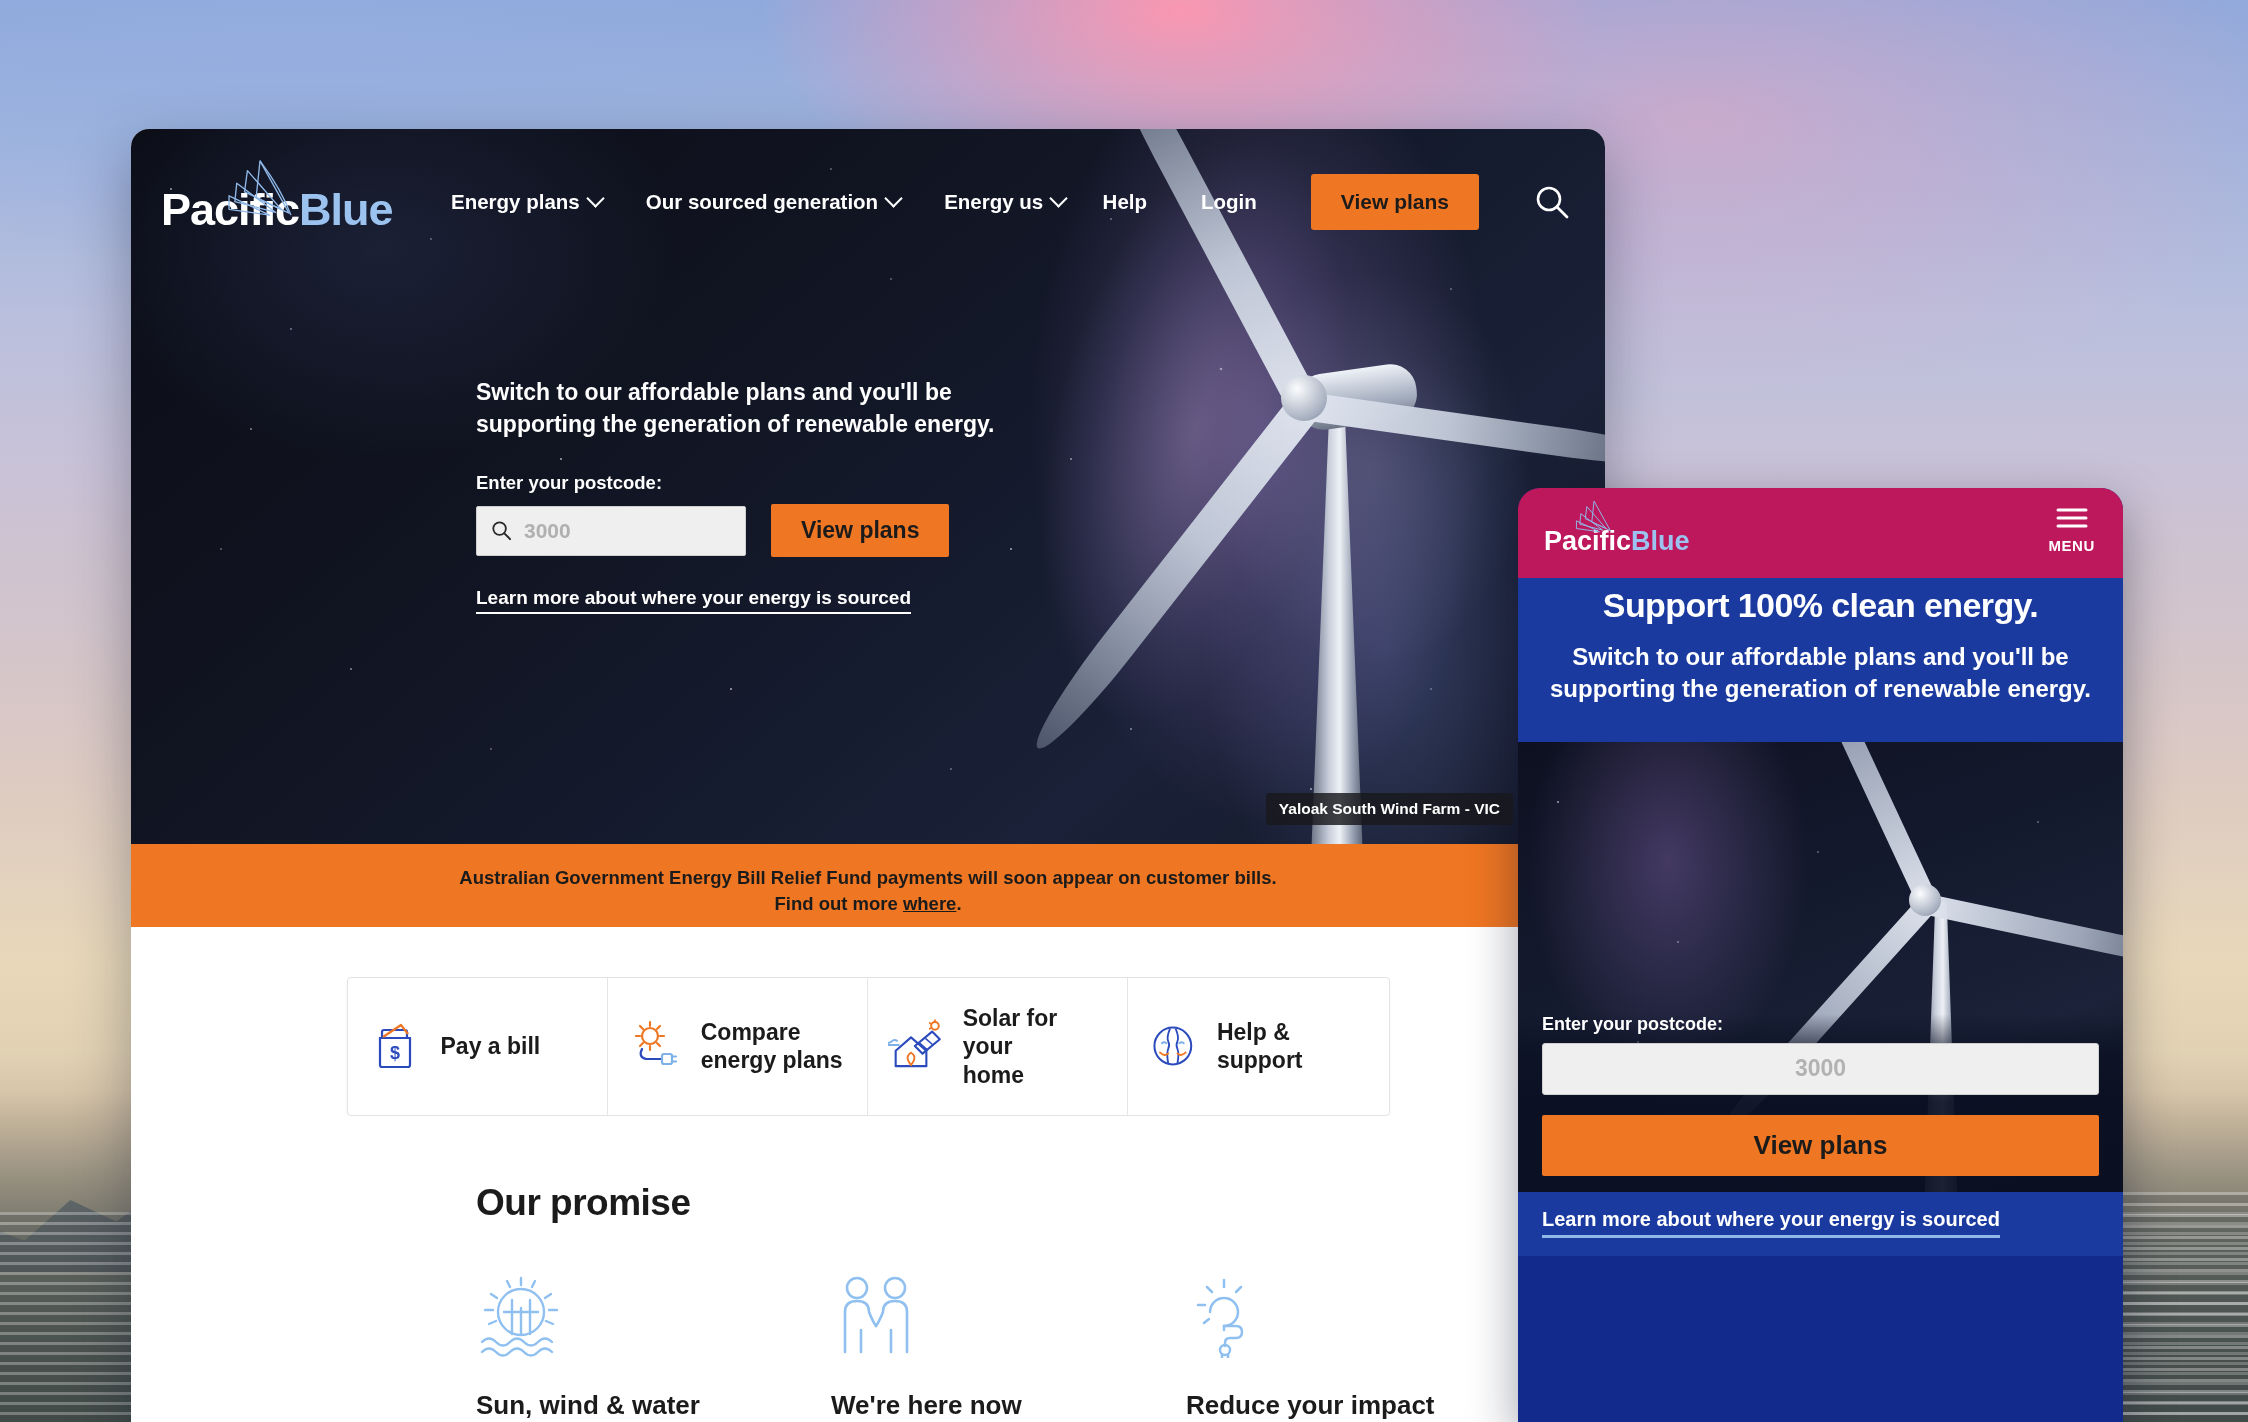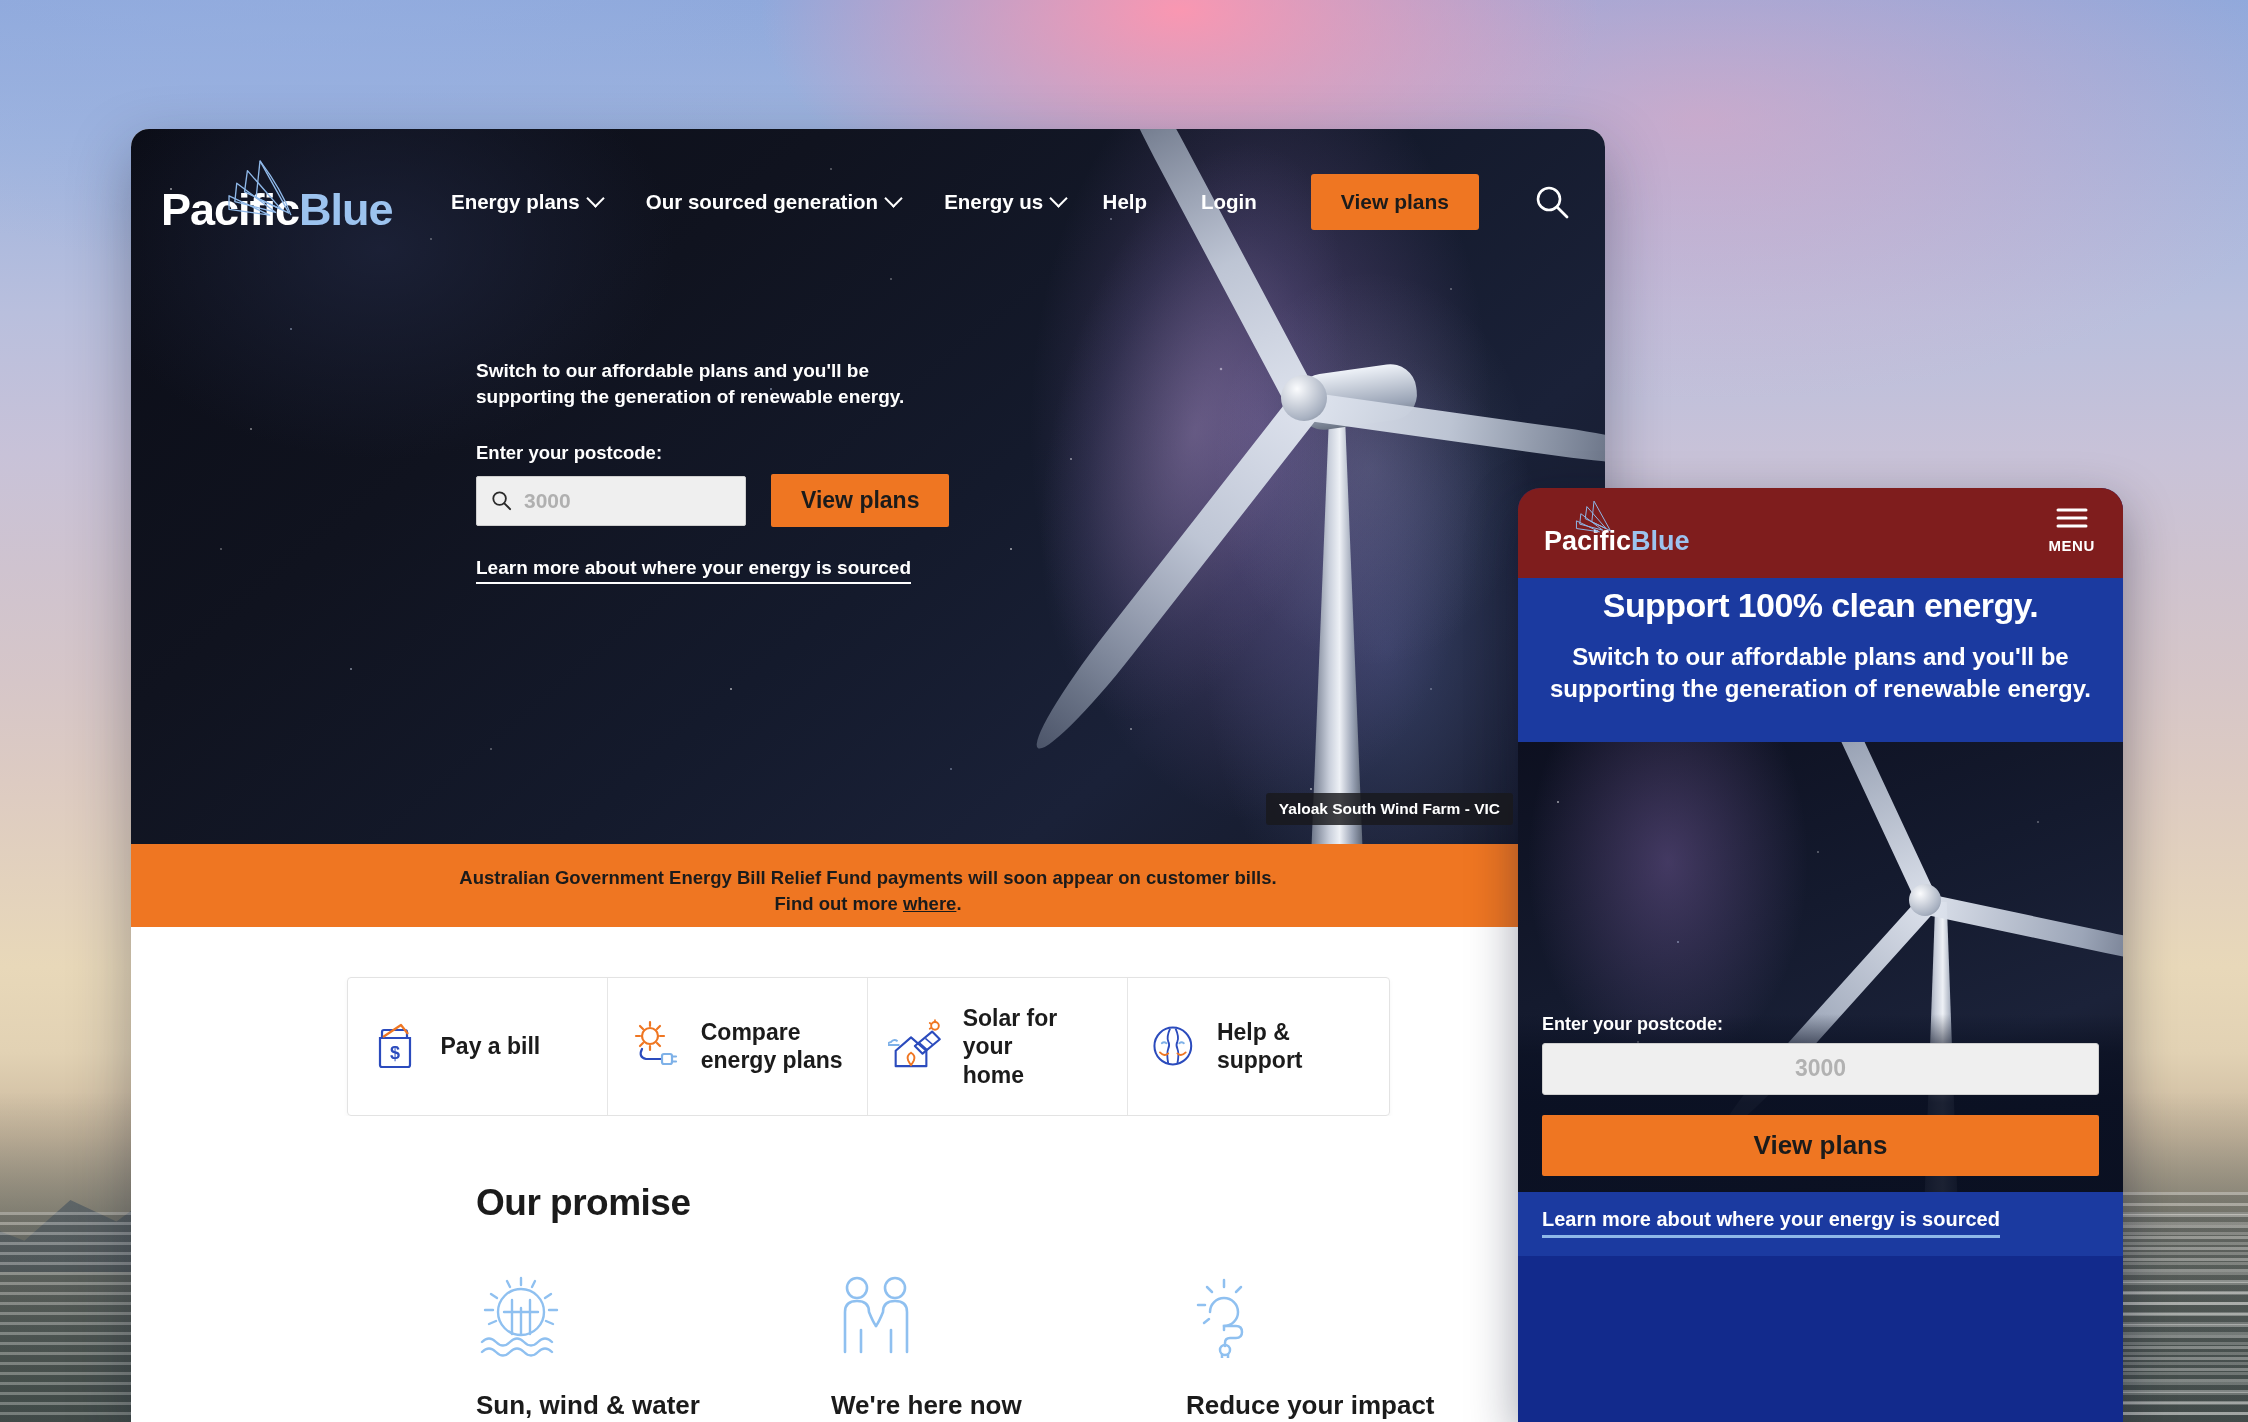--- a/index.html
+++ b/index.html
@@ -193,22 +193,22 @@
   }
   .search-btn { width: 38px; height: 38px; cursor: pointer; }
 
   
   .hero-body { position: relative; z-index: 5; padding: 84px 0 0 345px; }
   .hero-h1 {
     color: #fff; font-size: 63px; font-weight: 700; line-height: 1.07;
     letter-spacing: -1.4px; white-space: pre-line;
   }
   .hero-sub {
-    color: #fff; font-size: 19px; font-weight: 700; line-height: 1.38;
-    margin-top: 25px; white-space: pre-line;
+    color: #fff; font-size: 23px; font-weight: 700; line-height: 1.38;
+    margin-top: 44px; white-space: pre-line;
   }
   .pc-label { color: #fff; font-size: 18.5px; font-weight: 700; margin-top: 32px; }
   .pc-row { display: flex; align-items: center; gap: 25px; margin-top: 10px; }
   .pc-input {
     width: 270px; height: 50px; background: #efefef;
     border: 1px solid #cfcfcf; border-radius: 2px;
     display: flex; align-items: center; padding: 0 14px; gap: 12px;
   }
   .pc-input .ph { color: #b0b0b0; font-size: 21px; font-weight: 700; }
   .btn-view-plans-hero {
@@ -264,21 +264,21 @@
   
   #mobile {
     position: absolute;
     left: 1518px; top: 488px;
     width: 605px; height: 934px;
     border-radius: 22px 22px 0 0;
     overflow: hidden;
     background: #122a8c;
     box-shadow: 0 18px 50px rgba(15,20,45,0.40);
   }
-  .m-header { background: #7f1d1d; padding: 18px 26px 0; height: 90px; position: relative; }
+  .m-header { background: #be185d; padding: 18px 26px 0; height: 90px; position: relative; }
   .m-logo-text { font-size: 27px; font-weight: 700; color: #fff; line-height: 1; margin-top: 22px; }
   .m-logo-text .blue { color: #9cc3ef; }
   .m-logo-feather { position: absolute; left: 54px; top: 12px; width: 44px; height: 34px; }
   .m-menu { position: absolute; right: 28px; top: 18px; text-align: center; cursor: pointer; }
   .m-burger { width: 34px; height: 24px; }
   .m-menu-label { color: #fff; font-size: 15px; font-weight: 700; letter-spacing: 0.6px; margin-top: 3px; }
   .m-hero { background: #1b3aa0; padding: 8px 24px 36px; text-align: center; }
   .m-h1 { color: #fff; font-size: 34px; font-weight: 700; letter-spacing: -0.6px; }
   .m-sub { color: #fff; font-size: 24px; font-weight: 700; line-height: 1.35; margin-top: 16px; }
   .m-photo {

